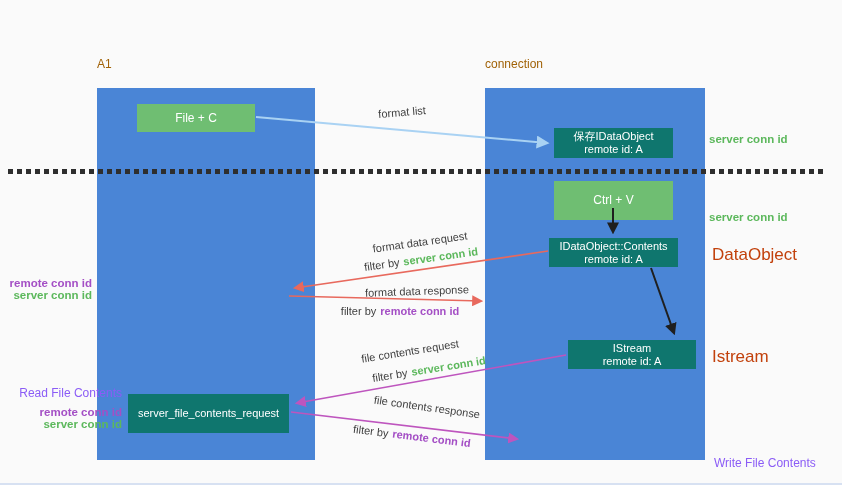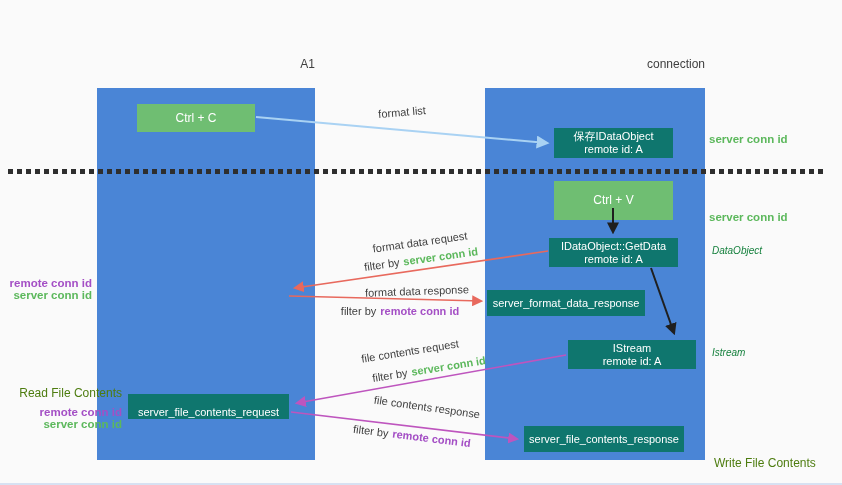--- a/index.html
+++ b/index.html
@@ -1,33 +1,33 @@
 <!DOCTYPE html>
 <html><head>
 <meta charset="utf-8">
 <style>
   html,body{margin:0;padding:0;}
   body{font-family:"Liberation Sans",sans-serif;background:#f3f3f3;}
   .stage{position:relative;width:842px;height:485px;background:#fafafa;overflow:hidden;}
   .col{position:absolute;top:88px;width:218px;height:372px;background:#4a85d6;z-index:1;}
   .title{position:absolute;top:8px;left:310px;width:200px;text-align:center;
          font-size:16px;line-height:22px;color:#2f2f2f;z-index:6;}
-  .col-header{position:absolute;top:57px;text-align:right;font-size:12px;line-height:14px;
-              color:#404040;z-index:6;}
+  .col-header{position:absolute;top:57px;text-align:left;font-size:12px;line-height:14px;
+              color:#a16207;z-index:6;}
   .dotted{position:absolute;left:8px;top:169px;width:818px;height:5px;z-index:3;
           background:repeating-linear-gradient(90deg,#2e2e2e 0 5px,transparent 5px 9px);}
   .node{position:absolute;display:flex;flex-direction:column;align-items:center;justify-content:center;
         color:#ffffff;text-align:center;z-index:4;line-height:13px;}
   .node.green{background:#6fbe72;font-size:12px;}
   .node.orange{background:#0f766e;font-size:11px;}
   .side{position:absolute;font-size:11.5px;z-index:6;white-space:nowrap;}
   .side.green{color:#5cb85c;font-weight:bold;}
   .side.purple{color:#a44fc5;font-weight:bold;}
-  .side.gray{color:#15803d;font-size:10px;font-style:italic;}
-  .side.dark{color:#4d7c0f;font-size:12px;}
+  .side.gray{color:#c2410c;font-size:17px;}
+  .side.dark{color:#8b5cf6;font-size:12px;}
   .leftblock{position:absolute;left:0;text-align:right;z-index:6;}
   .flow{position:absolute;font-size:11px;color:#3f3f3f;white-space:nowrap;z-index:6;
         transform:translate(-50%,-50%);}
   .flow .g{color:#5cb85c;font-weight:bold;margin-left:4px;}
   .flow .p{color:#a44fc5;font-weight:bold;margin-left:4px;}
   svg.arrows{position:absolute;left:0;top:0;z-index:5;pointer-events:none;}
   .bottom-edge{position:absolute;left:0;bottom:0;width:842px;height:2px;background:#d7e1f2;z-index:2;}
 </style>
 </head>
 <body>
@@ -67,46 +67,40 @@
     <line x1="256" y1="117" x2="547" y2="143" stroke="#a9d2f3" stroke-width="2" marker-end="url(#ah-blue)"></line>
     <line x1="613" y1="208" x2="613" y2="232" stroke="#1f1f1f" stroke-width="2" marker-end="url(#ah-black)"></line>
     <line x1="548" y1="251" x2="295" y2="288" stroke="#e8695d" stroke-width="1.7" marker-end="url(#ah-red)"></line>
     <line x1="289" y1="296" x2="481" y2="301" stroke="#e8695d" stroke-width="1.7" marker-end="url(#ah-red)"></line>
     <line x1="651" y1="268" x2="674" y2="333" stroke="#1f1f1f" stroke-width="2" marker-end="url(#ah-black)"></line>
     <line x1="566" y1="355" x2="297" y2="403" stroke="#be55be" stroke-width="1.7" marker-end="url(#ah-mag)"></line>
     <line x1="291" y1="412" x2="517" y2="439" stroke="#be55be" stroke-width="1.7" marker-end="url(#ah-mag)"></line>
   </svg>
 
   <div class="node green" style="left:137px;top:104px;width:118px;height:28px;">
-    <div>Ctrl + C</div>
+    <div>File + C</div>
   </div>
-  <div class="node orange" style="left:128px;top:394px;width:161px;height:25px;justify-content:flex-end;">
+  <div class="node orange" style="left:128px;top:394px;width:161px;height:39px;">
     <div>server_file_contents_request</div>
   </div>
 
   <div class="node orange" style="left:554px;top:128px;width:119px;height:30px;">
     <div>保存IDataObject</div>
     <div>remote id: A</div>
   </div>
   <div class="node green" style="left:554px;top:181px;width:119px;height:39px;">
     <div>Ctrl + V</div>
   </div>
   <div class="node orange" style="left:549px;top:238px;width:129px;height:29px;">
-    <div>IDataObject::GetData</div>
+    <div>IDataObject::Contents</div>
     <div>remote id: A</div>
-  </div>
-  <div class="node orange" style="left:487px;top:290px;width:158px;height:26px;">
-    <div>server_format_data_response</div>
   </div>
   <div class="node orange" style="left:568px;top:340px;width:128px;height:29px;">
     <div>IStream</div>
     <div>remote id: A</div>
-  </div>
-  <div class="node orange" style="left:524px;top:426px;width:160px;height:26px;">
-    <div>server_file_contents_response</div>
   </div>
 
   <div class="flow" style="left:402px;top:112px;transform:translate(-50%,-50%) rotate(-5deg);">format list</div>
 
   <div class="flow" style="left:420px;top:242px;transform:translate(-50%,-50%) rotate(-8deg);">format data request</div>
   <div class="flow" style="left:421px;top:259px;transform:translate(-50%,-50%) rotate(-8deg);">
     <span>filter by</span><span class="g">server conn id</span>
   </div>
   <div class="flow" style="left:417px;top:291px;transform:translate(-50%,-50%) rotate(-2deg);">format data response</div>
   <div class="flow" style="left:400px;top:311px;">

